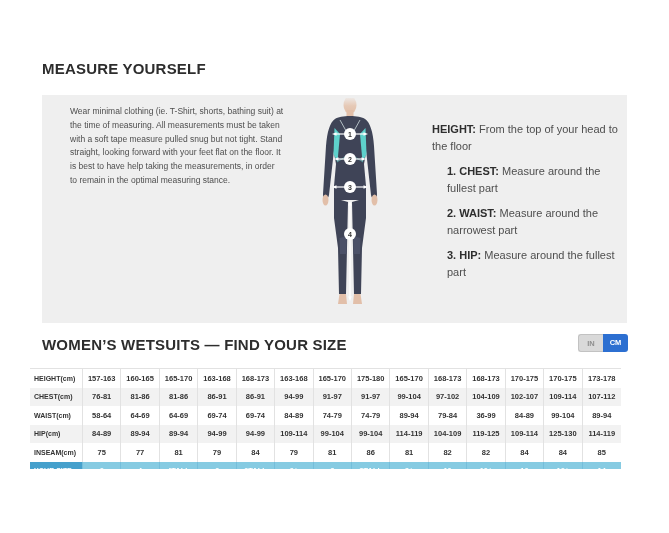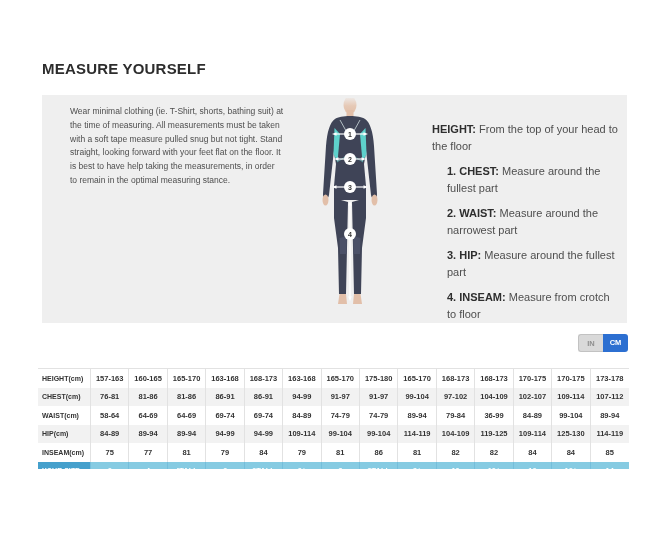--- a/index.html
+++ b/index.html
@@ -36,21 +36,21 @@
     font-size:7.5px; font-weight:700; line-height:18px; text-align:center;
     cursor:pointer; user-select:none;
   }
   .unit-btn.inactive {
     background:#d9d9d9; color:#8f8f8f;
     border:1px solid #c2c2c2; border-right:none; border-radius:3px 0 0 3px;
   }
   .unit-btn.active { color:#fff; border-radius:0 3px 3px 0; }
 
   .size-table {
-    position:absolute; left:38px; top:368px; width:591px;
+    position:absolute; left:30px; top:368px; width:591px;
     border-top:1px solid #e2e2e2;
   }
   .trow { display:grid; grid-template-columns:53px repeat(14, 1fr); height:18.5px; }
   .trow.alt { background:#f2f2f2; }
   .tcell {
     display:flex; align-items:center; justify-content:center;
     font-size:7.5px; font-weight:700; color:#333;
     border-right:1px solid #e2e2e2; overflow:hidden; white-space:nowrap;
   }
   .tcell:last-child { border-right:none;text-align:right; }
@@ -149,27 +149,24 @@
         <span>Measure around the fullest part</span>
       </div>
       <div class="step">
         <span class="blabel">2. WAIST:</span>
         <span>Measure around the narrowest part</span>
       </div>
       <div class="step">
         <span class="blabel">3. HIP:</span>
         <span>Measure around the fullest part</span>
       </div>
-      <div class="step">
-        <span class="blabel">4. INSEAM:</span>
-        <span>Measure from crotch to floor</span>
-      </div>
     </div>
   </div>
 
+  <h1 class="section-title" id="size-title">WOMEN’S WETSUITS — FIND YOUR SIZE</h1>
 
   <div class="unit-toggle">
     <div class="unit-btn inactive">IN</div>
     <div class="unit-btn active" id="cm-btn" style="background: rgb(44, 111, 209);">CM</div>
   </div>
 
   <div class="size-table">
       <div class="trow">
         <div class="tcell label">HEIGHT(cm)</div>
         <div class="tcell">157-163</div>

